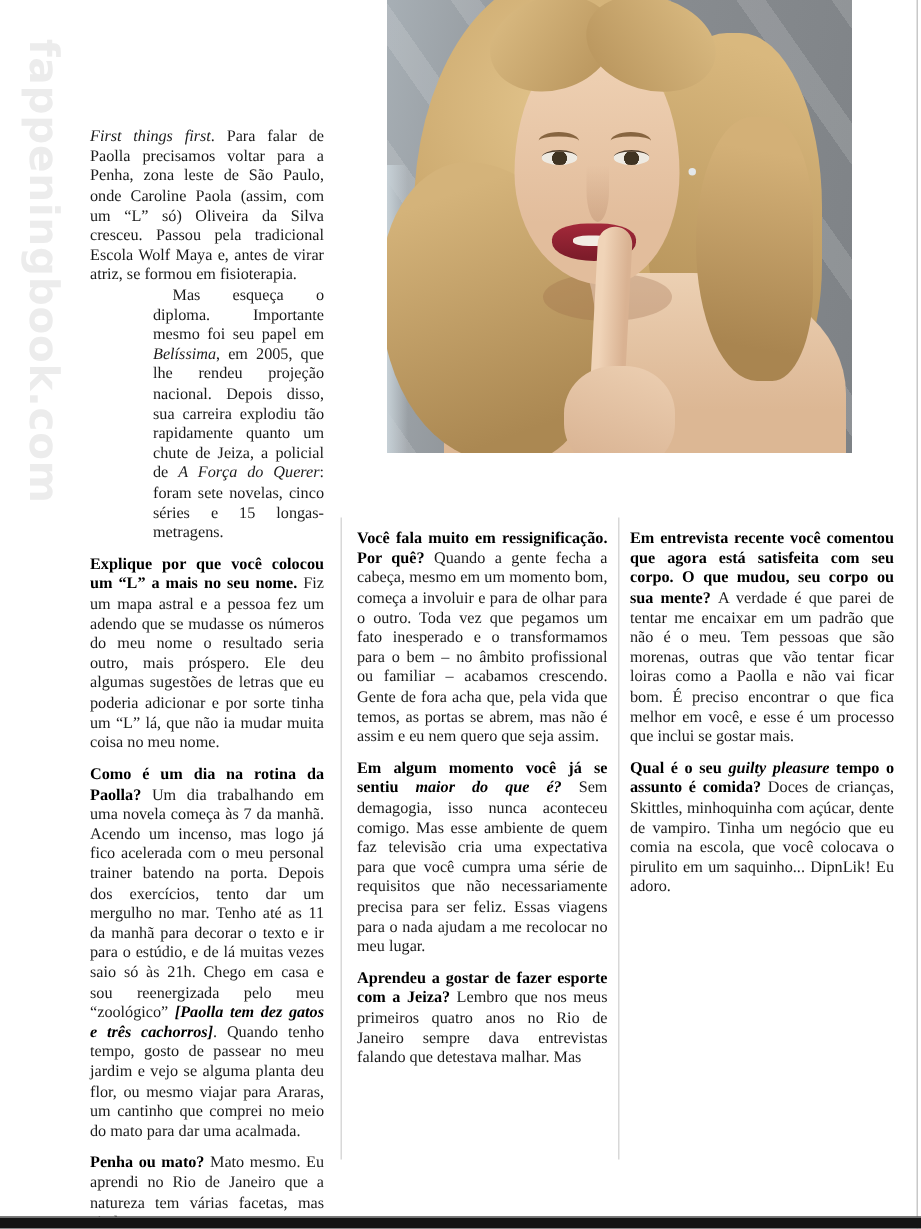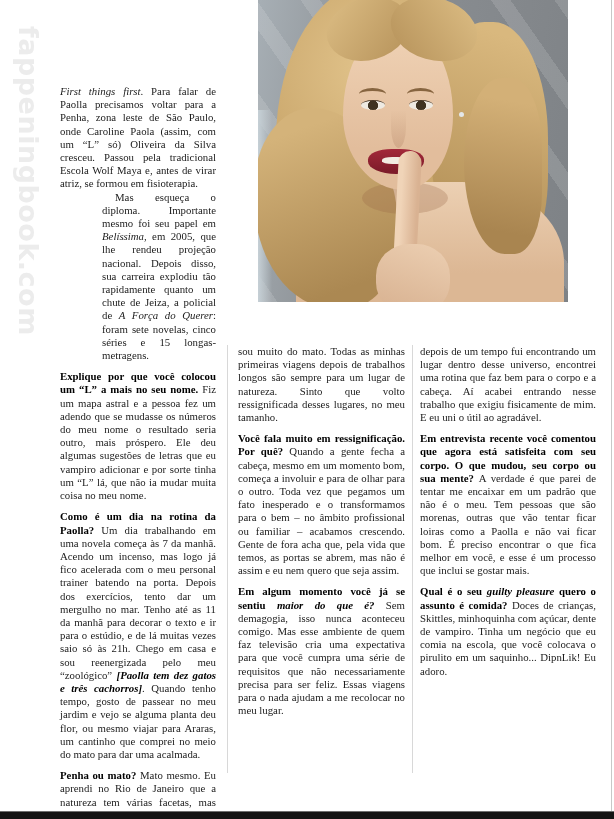--- a/index.html
+++ b/index.html
@@ -112,33 +112,32 @@
     <div class="lips"></div>
     <div class="teeth"></div>
     <div class="finger"></div>
     <div class="hand"></div>
     <div class="earring"></div>
   </div>
 
   <div class="col col1">
       <p class=""><span class="italic">First things first</span><span class="normal">. Para falar de Paolla precisamos voltar para a Penha, zona leste de São Paulo, onde Caroline Paola (assim, com um “L” só) Oliveira da Silva cresceu. Passou pela tradicional Escola Wolf Maya e, antes de virar atriz, se formou em fisioterapia.</span></p>
       <p class="indent"><span class="normal">Mas esqueça o diploma. Importante mesmo foi seu papel em </span><span class="italic">Belíssima</span><span class="normal">, em 2005, que lhe rendeu projeção nacional. Depois disso, sua carreira explodiu tão rapidamente quanto um chute de Jeiza, a policial de </span><span class="italic">A Força do Querer</span><span class="normal">: foram sete novelas, cinco séries e 15 longas-metragens.</span></p>
-      <p class="gap "><span class="bold">Explique por que você colocou um “L” a mais no seu nome. </span><span class="normal">Fiz um mapa astral e a pessoa fez um adendo que se mudasse os números do meu nome o resultado seria outro, mais próspero. Ele deu algumas sugestões de letras que eu vampiro adicionar e por sorte tinha um “L” lá, que não ia mudar muita coisa no meu nome.</span></p>
+      <p class="gap "><span class="bold">Explique por que você colocou um “L” a mais no seu nome. </span><span class="normal">Fiz um mapa astral e a pessoa fez um adendo que se mudasse os números do meu nome o resultado seria outro, mais próspero. Ele deu algumas sugestões de letras que eu poderia adicionar e por sorte tinha um “L” lá, que não ia mudar muita coisa no meu nome.</span></p>
       <p class="gap "><span class="bold">Como é um dia na rotina da Paolla? </span><span class="normal">Um dia trabalhando em uma novela começa às 7 da manhã. Acendo um incenso, mas logo já fico acelerada com o meu personal trainer batendo na porta. Depois dos exercícios, tento dar um mergulho no mar. Tenho até as 11 da manhã para decorar o texto e ir para o estúdio, e de lá muitas vezes saio só às 21h. Chego em casa e sou reenergizada pelo meu “zoológico” </span><span class="bolditalic">[Paolla tem dez gatos e três cachorros]</span><span class="normal">. Quando tenho tempo, gosto de passear no meu jardim e vejo se alguma planta deu flor, ou mesmo viajar para Araras, um cantinho que comprei no meio do mato para dar uma acalmada.</span></p>
       <p class="gap "><span class="bold">Penha ou mato? </span><span class="normal">Mato mesmo. Eu aprendi no Rio de Janeiro que a natureza tem várias facetas, mas ainda</span></p>
     </div>
   <div class="col col2">
-      <p class=""><span class="normal">sou muito do mato. Todas as minhas primeiras viagens depois de trabalhos longos são sempre para um lugar de natureza. Sinto que volto ressignificada desses lugares, no meu tamanho.</span></p>
       <p class="gap "><span class="bold">Você fala muito em ressignificação. Por quê? </span><span class="normal">Quando a gente fecha a cabeça, mesmo em um momento bom, começa a involuir e para de olhar para o outro. Toda vez que pegamos um fato inesperado e o transformamos para o bem – no âmbito profissional ou familiar – acabamos crescendo. Gente de fora acha que, pela vida que temos, as portas se abrem, mas não é assim e eu nem quero que seja assim.</span></p>
       <p class="gap "><span class="bold">Em algum momento você já se sentiu </span><span class="bolditalic">maior do que é? </span><span class="normal">Sem demagogia, isso nunca aconteceu comigo. Mas esse ambiente de quem faz televisão cria uma expectativa para que você cumpra uma série de requisitos que não necessariamente precisa para ser feliz. Essas viagens para o nada ajudam a me recolocar no meu lugar.</span></p>
+      <p class="gap "><span class="bold">Aprendeu a gostar de fazer esporte com a Jeiza? </span><span class="normal">Lembro que nos meus primeiros quatro anos no Rio de Janeiro sempre dava entrevistas falando que detestava malhar. Mas</span></p>
     </div>
   <div class="col col3">
-      <p class=""><span class="normal">depois de um tempo fui encontrando um lugar dentro desse universo, encontrei uma rotina que faz bem para o corpo e a cabeça. Aí acabei entrando nesse trabalho que exigiu fisicamente de mim. E eu uni o útil ao agradável.</span></p>
       <p class="gap "><span class="bold">Em entrevista recente você comentou que agora está satisfeita com seu corpo. O que mudou, seu corpo ou sua mente? </span><span class="normal">A verdade é que parei de tentar me encaixar em um padrão que não é o meu. Tem pessoas que são morenas, outras que vão tentar ficar loiras como a Paolla e não vai ficar bom. É preciso encontrar o que fica melhor em você, e esse é um processo que inclui se gostar mais.</span></p>
-      <p class="gap "><span class="bold">Qual é o seu </span><span class="bolditalic">guilty pleasure</span><span class="bold"> quero o assunto é comida? </span><span class="normal">Doces de crianças, Skittles, minhoquinha com açúcar, dente de vampiro. Tinha um negócio que eu comia na escola, que você colocava o pirulito em um saquinho... DipnLik! Eu adoro.</span></p>
+      <p class="gap "><span class="bold">Qual é o seu </span><span class="bolditalic">guilty pleasure</span><span class="bold"> tempo o assunto é comida? </span><span class="normal">Doces de crianças, Skittles, minhoquinha com açúcar, dente de vampiro. Tinha um negócio que eu comia na escola, que você colocava o pirulito em um saquinho... DipnLik! Eu adoro.</span></p>
     </div>
 
   <div class="vrule vrule1"></div>
   <div class="vrule vrule2"></div>
   <div class="page-edge"></div>
   <div class="bottom-bar"></div>
 
 </div>
 
 </body></html>

